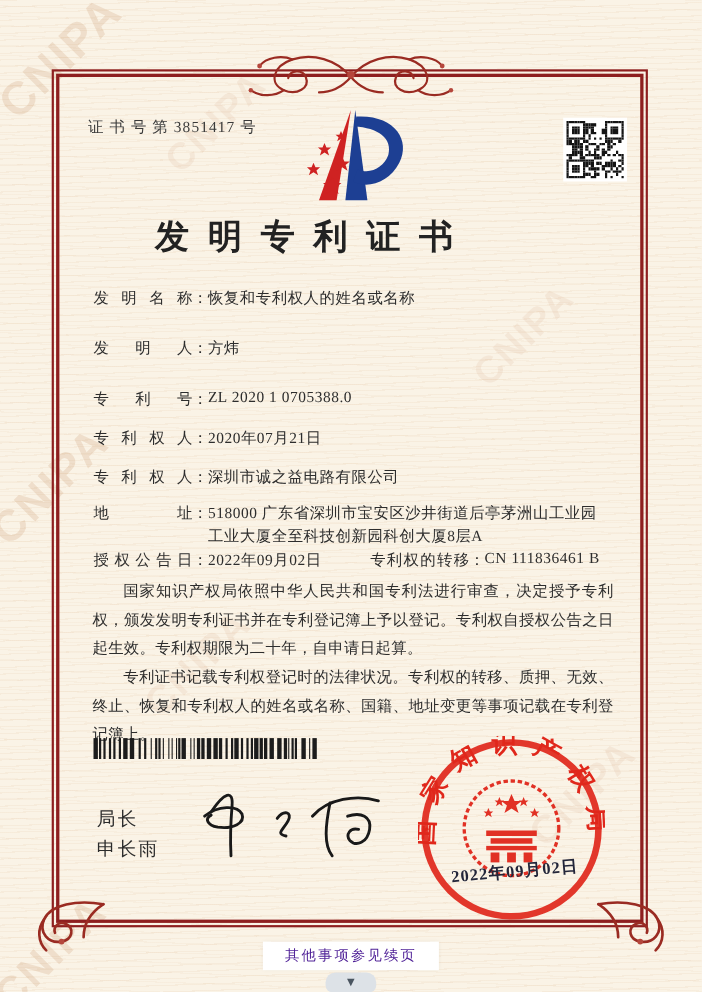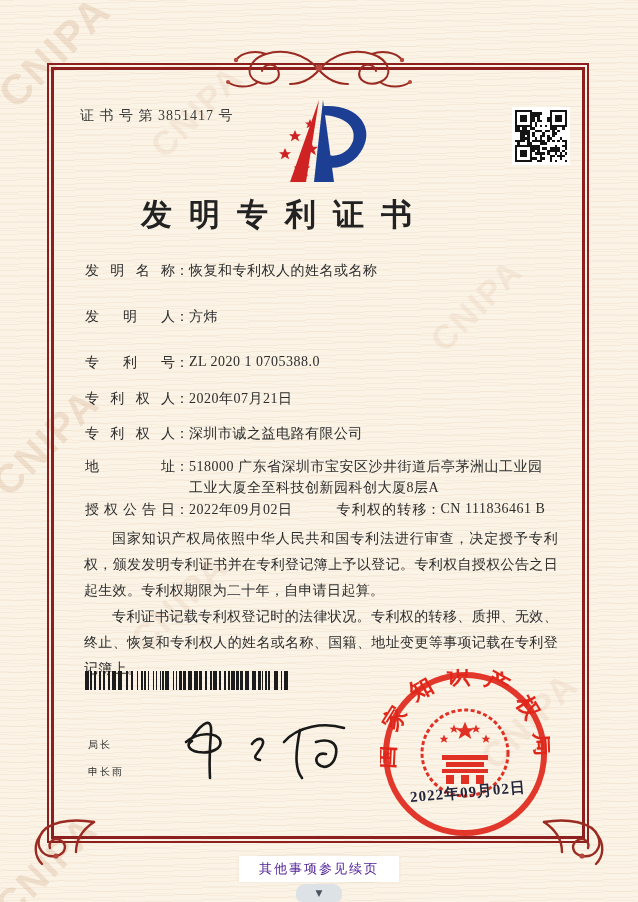--- a/index.html
+++ b/index.html
@@ -56,21 +56,21 @@
   
   .paras{
     position:absolute;left:84px;top:526px;width:474px;font-size:14px;color:#2d2d2d;
     line-height:1.86;text-align:justify;
   }
   .paras p{margin:0;text-indent:2em;letter-spacing:0.3px;}
   
   .barcode{position:absolute;left:85px;top:671px;width:238px;height:19px;display:flex;align-items:stretch;}
   .barcode div{background:#1c1c1c;height:100%;flex:0 0 auto;}
   
-  .director{position:absolute;left:88px;top:731px;font-size:10px;color:#2b2b2b;line-height:27px;letter-spacing:2px;}
+  .director{position:absolute;left:88px;top:731px;font-size:17px;color:#2b2b2b;line-height:27px;letter-spacing:2px;}
   .signature{position:absolute;left:178px;top:708px;}
   
   .seal{position:absolute;left:380px;top:669px;width:170px;height:170px;}
   .seal-date{
     position:absolute;left:383px;top:783px;width:170px;text-align:center;
     font-size:15px;font-weight:bold;color:#23263a;letter-spacing:1px;
     transform:rotate(-5deg);white-space:nowrap;
   }
   
   .page-num{position:absolute;left:0;width:638px;top:829px;text-align:center;font-size:12px;color:#3a3a3a;letter-spacing:1px;}

